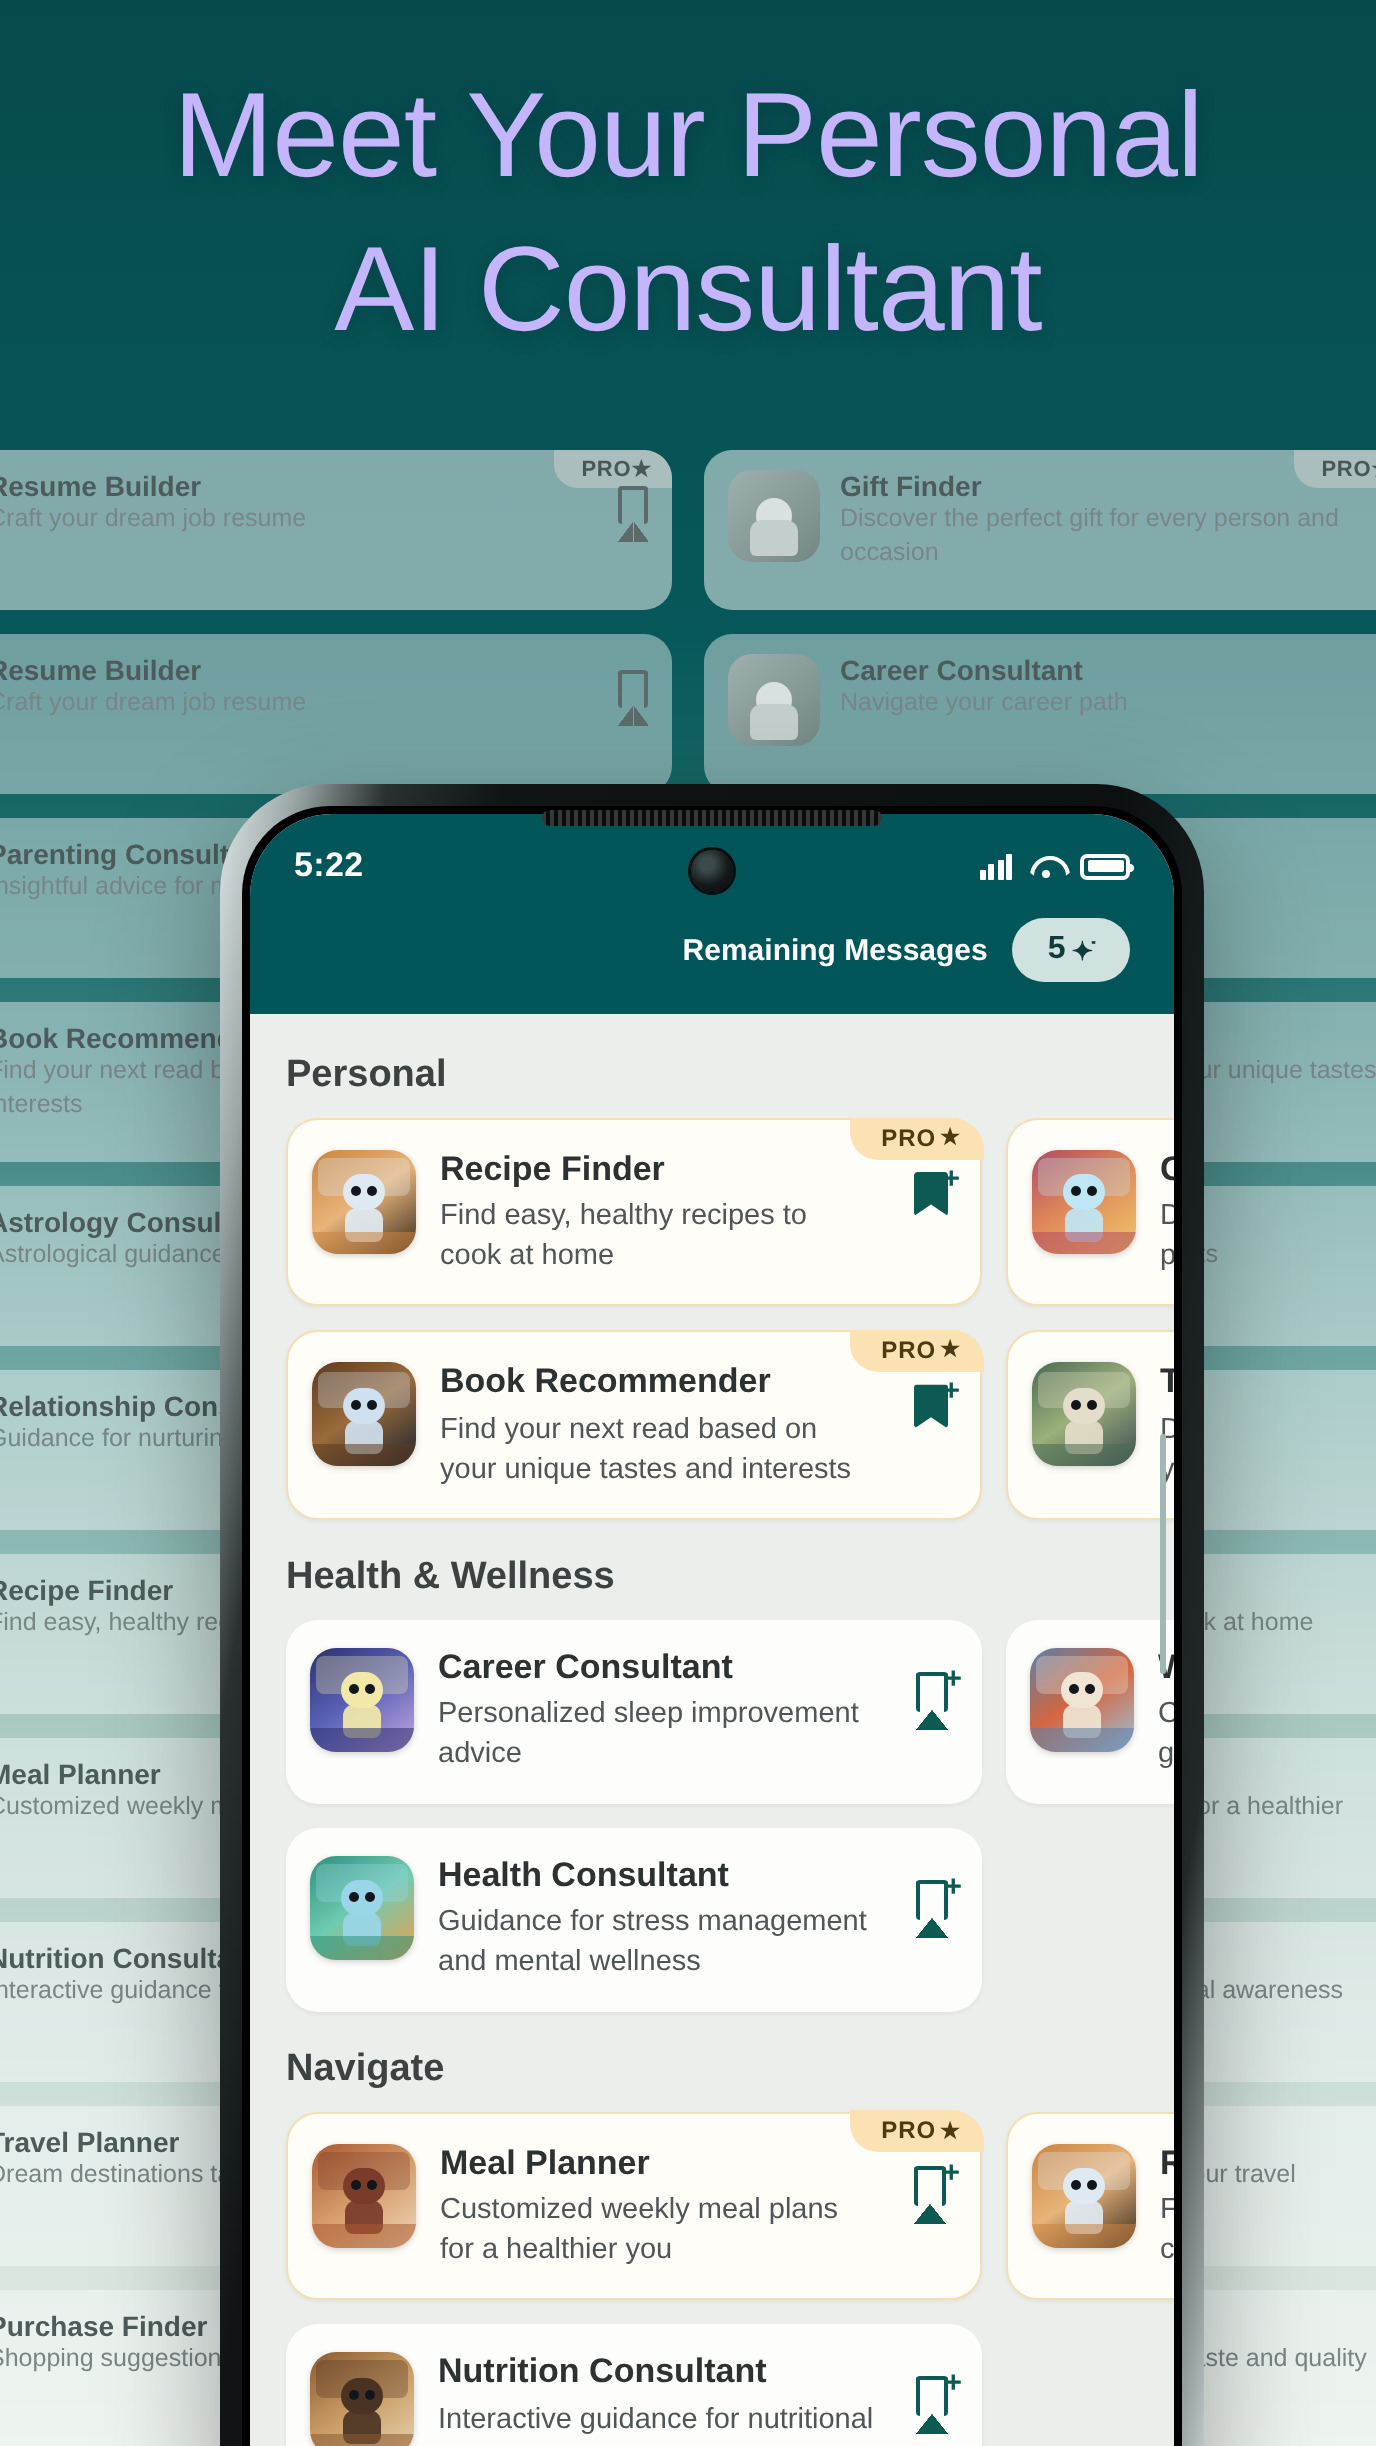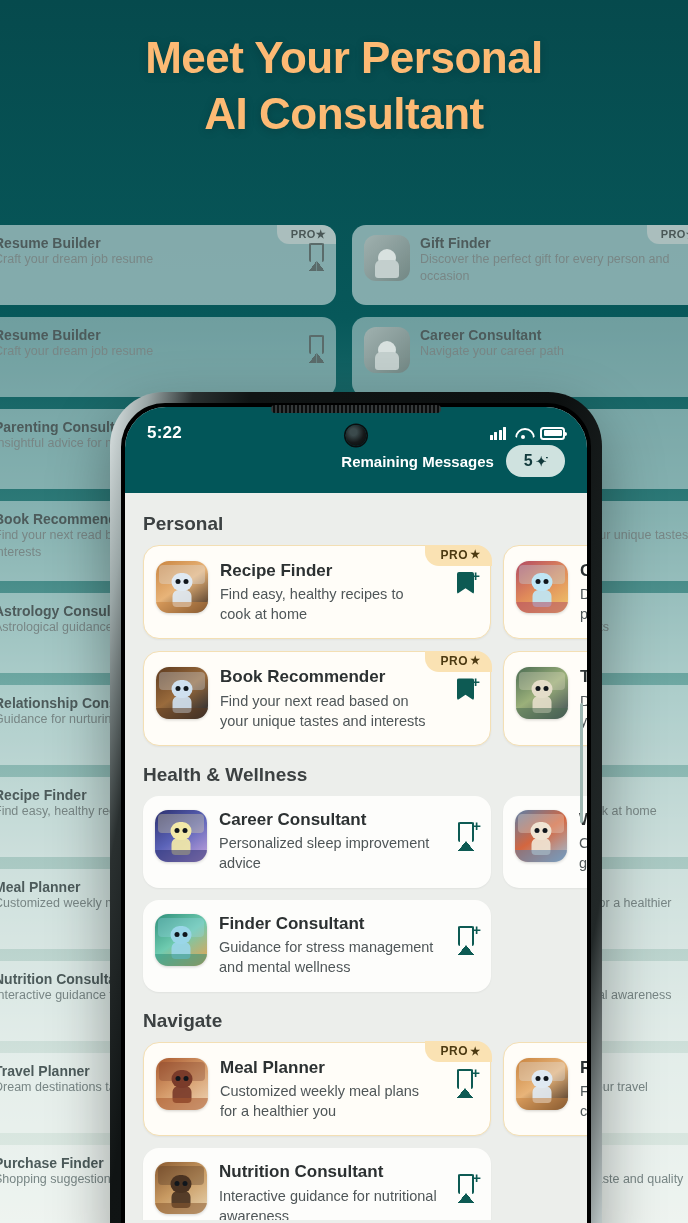--- a/index.html
+++ b/index.html
@@ -64,22 +64,22 @@
   .ghost-pro{
     position:absolute; right:0; top:0;
     background:rgba(170,200,196,.75);
     color:#3d5b5a; font-size:11px; font-weight:700; letter-spacing:.4px;
     padding:3px 10px 3px 14px; border-radius:0 14px 0 12px;
   }
 
   
   #headline{
     position:absolute; left:0; right:0; top:30px;
-    text-align:center; color:#fdba74;
-    font-size:44px; font-weight:700; line-height:1.28;
+    text-align:center; color:#c4b5fd;
+    font-size:60px; font-weight:400; line-height:1.28;
     letter-spacing:-.5px;
     text-shadow:0 2px 10px rgba(0,0,0,.18);
     z-index:6;
   }
 
   
   #phone{
     position:absolute; left:110px; top:392px; width:492px; height:860px;
     z-index:5;
   }
@@ -136,21 +136,21 @@
   .batt{ width:25px;height:13px;border:2px solid #fff;border-radius:3.5px;position:relative;padding:1.5px; }
   .batt::after{ content:"";position:absolute;right:-4px;top:3.5px;width:2.5px;height:4px;background:#fff;border-radius:0 2px 2px 0; }
   .batt i{ display:block;height:100%;width:100%;background:#fff;border-radius:1px; }
   #camera{
     position:absolute; left:50%; top:18px; transform:translateX(-50%);
     width:21px; height:21px; border-radius:50%;
     background:radial-gradient(circle at 38% 34%, #3b4a4c 0 18%, #15191a 55%, #05090a 100%);
     box-shadow:0 0 0 1.5px #0a0d0e;
     z-index:8;
   }
-  #msgbar{ display:flex; align-items:center; justify-content:flex-end; gap:12px; }
+  #msgbar{ display:flex; align-items:center; justify-content:flex-end; gap:12px; margin-top:14px; }
   #msg-label{ font-size:15px; font-weight:700; }
   #msg-pill{
     background:#cfe2df; color:#123a3c; border-radius:20px;
     padding:7px 18px; font-size:16px; font-weight:700;
     display:flex; align-items:center; gap:3px;
   }
   #msg-pill .spark{ font-size:13px; letter-spacing:-2px; }
 
   
   #scroll{
@@ -578,21 +578,21 @@
                     <div style="position:absolute;left:6%;top:8%;width:88%;height:36%;background:#9ad6e8;opacity:.32;border-radius:4px"></div>
                     <div class="bot bot-head" style="position:absolute;left:50%;top:24%;transform:translateX(-50%);width:21px;height:18px;border-radius:9px;background:#9ad6e8;">
                       <span class="eye l" style="background:#10161c"></span>
                       <span class="eye r" style="background:#10161c"></span>
                     </div>
                     <div style="position:absolute;left:50%;top:55%;transform:translateX(-50%);width:19px;height:17px;border-radius:6px 6px 4px 4px;background:#9ad6e8;opacity:.92"></div>
                     <div style="position:absolute;left:0;bottom:0;width:100%;height:22%;background:#2e8f7a;opacity:.55"></div>
                   </div>
                 </span>
                 <span class="ctext">
-                  <div class="ctitle">Finder Consultant</div>
+                  <div class="ctitle">Health Consultant</div>
                   <div class="cdesc">Guidance for stress management and mental wellness</div>
                 </span>
                 <span class="bm">
                   <span class="bm-outline"></span>
                   <span class="plus">+</span>
                 </span>
               </div>
             </div>
             <div class="section-title">Navigate</div>
             <div class="row" style="margin-bottom: 12px;">

